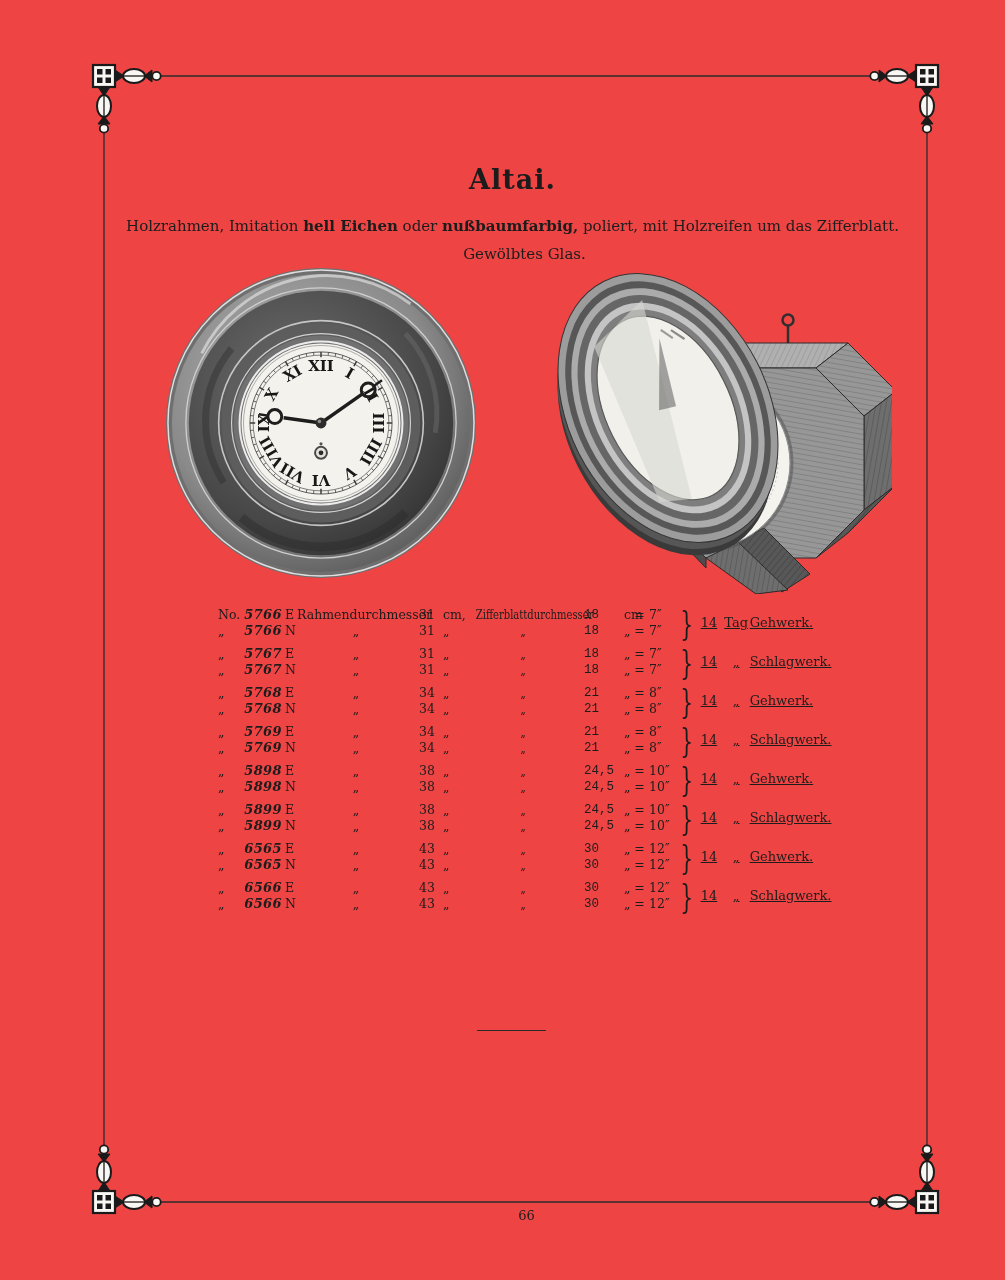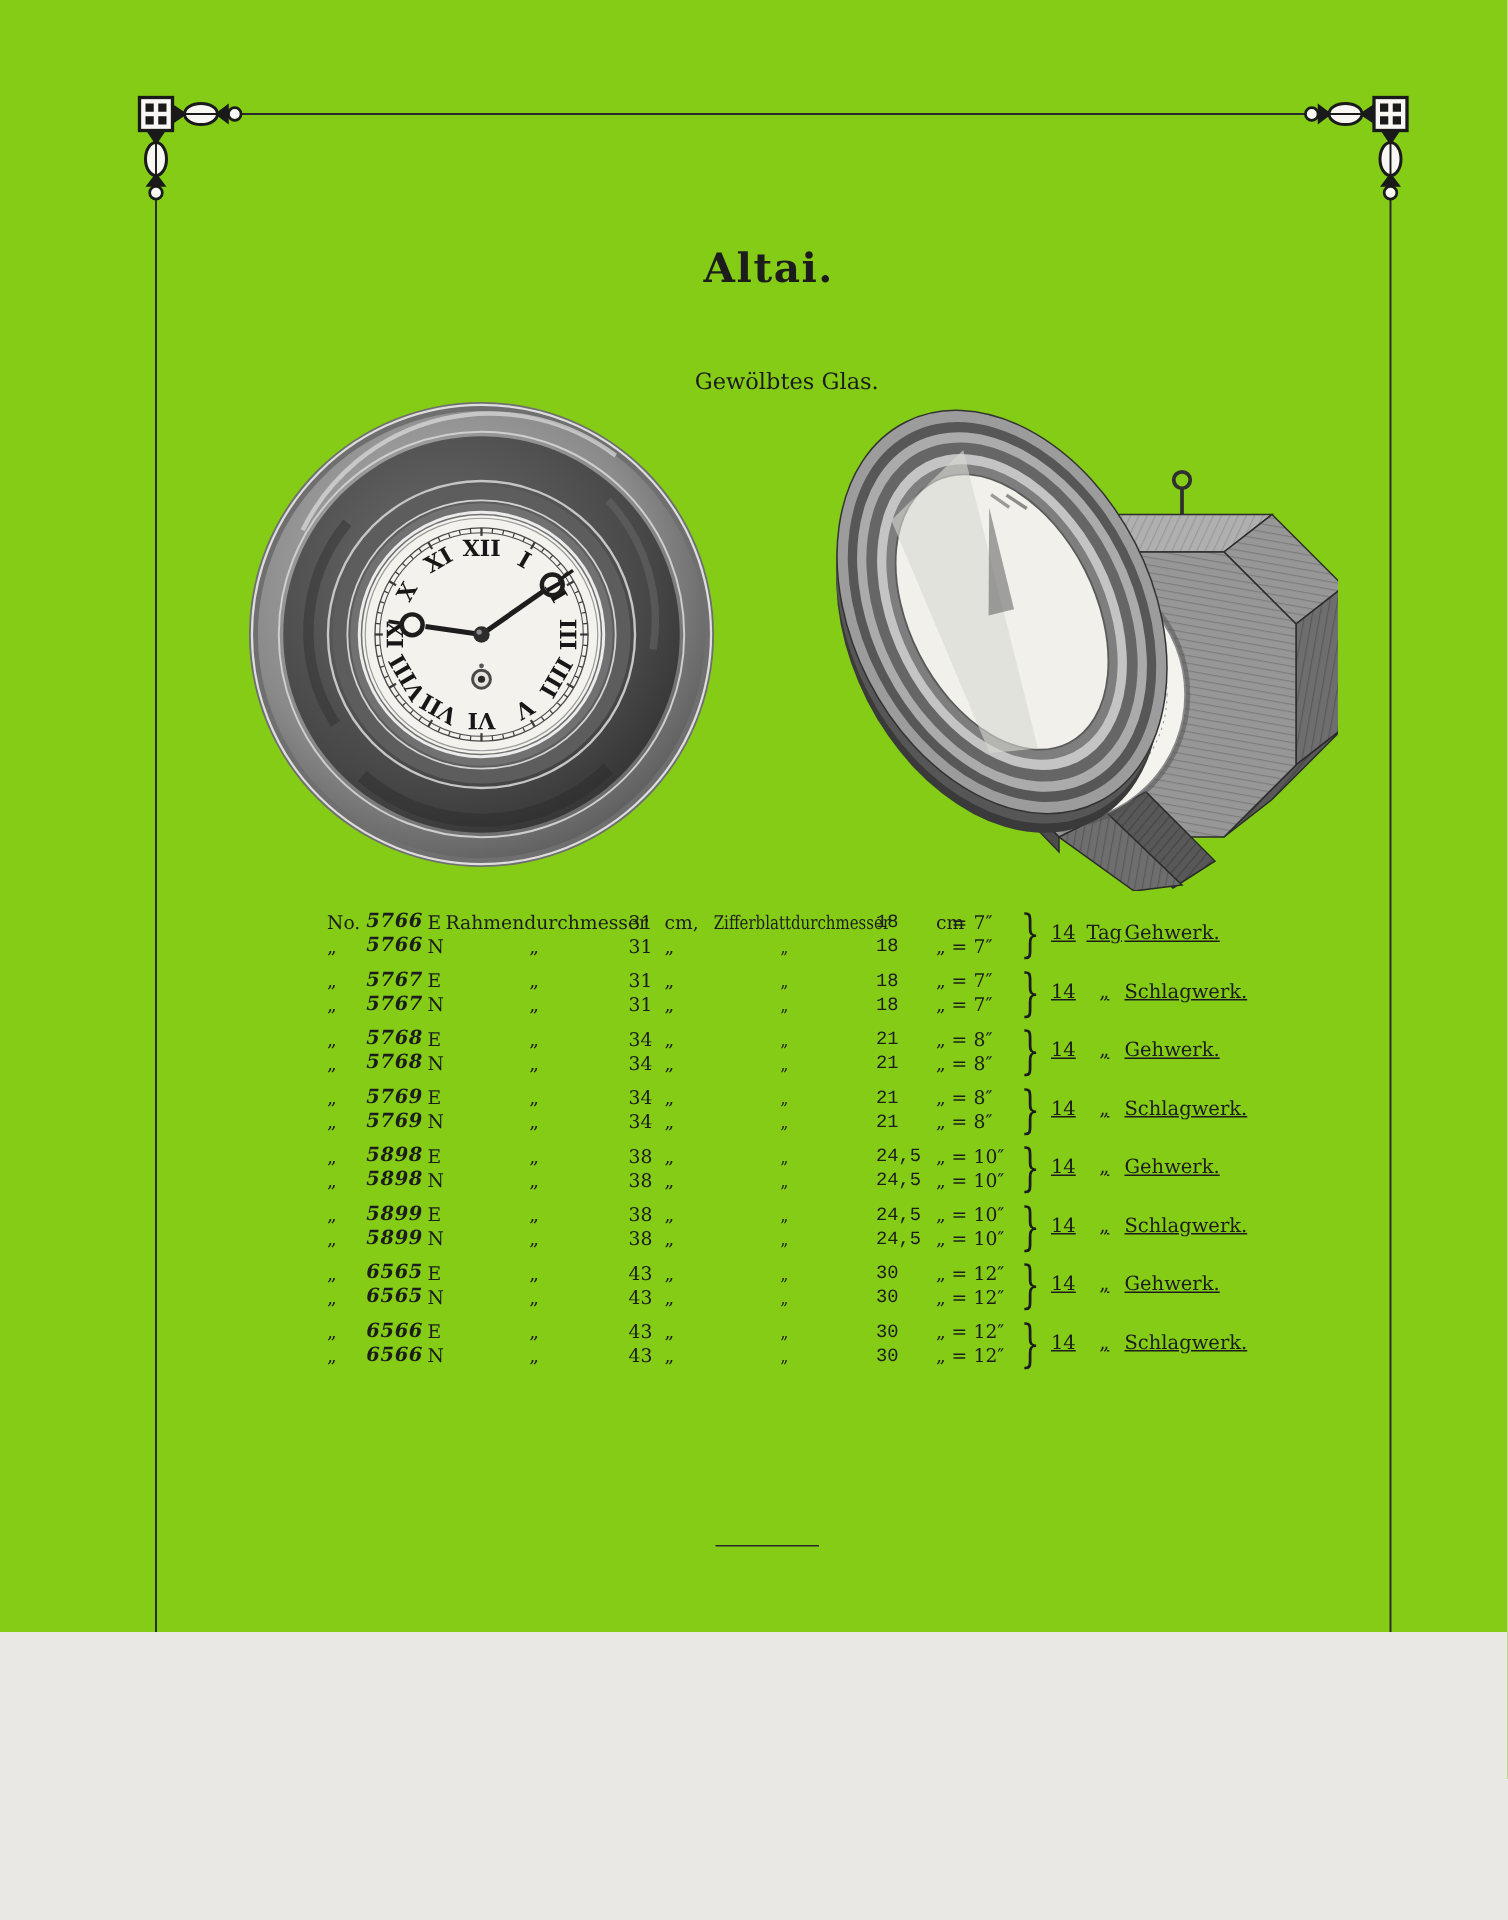--- a/index.html
+++ b/index.html
@@ -1,16 +1,16 @@
 <!DOCTYPE html>
 <html><head>
 <meta charset="utf-8">
 <style>
   html,body{margin:0;padding:0;background:#e9e8e4;}
-  .page{position:relative;width:1005px;height:1088px;background:#84cc16;overflow:hidden;
+  .page{position:relative;width:1005px;height:1280px;background:#ef4444;overflow:hidden;
         font-family:"DejaVu Serif", serif;color:#1c1c1c;}
   .abs{position:absolute;}
   
   .title{left:20px;top:146px;width:985px;text-align:center;font-size:27px;font-weight:bold;letter-spacing:1px;}
   .desc{left:20px;top:202px;width:985px;text-align:center;font-size:15px;}
   .desc b{font-weight:bold;}
   .desc2{left:32px;top:230px;width:985px;text-align:center;font-size:15px;}
   
   .fig-front{left:162px;top:264px;}
   .fig-back{left:556px;top:258px;}
@@ -73,20 +73,21 @@
       <line x1="104" y1="133" x2="104" y2="1145"></line>
       <line x1="927" y1="133" x2="927" y2="1145"></line>
     </g>
     <use href="#corner-orn" transform="translate(104,76)"></use>
     <use href="#corner-orn" transform="translate(927,76) scale(-1,1)"></use>
     <use href="#corner-orn" transform="translate(104,1202) scale(1,-1)"></use>
     <use href="#corner-orn" transform="translate(927,1202) scale(-1,-1)"></use>
   </svg>
 
   <h1 class="abs title">Altai.</h1>
+  <p class="abs desc"><span>Holzrahmen, Imitation </span><b>hell Eichen</b><span> oder </span><b>nußbaumfarbig,</b><span> poliert, mit Holzreifen um das Zifferblatt.</span></p>
   <p class="abs desc2">Gewölbtes Glas.</p>
 
   <svg class="abs fig-front" width="318" height="318" viewBox="0 0 320 320">
     <defs>
       <radialGradient id="rimG" cx="42%" cy="38%" r="65%">
         <stop offset="0%" stop-color="#b9b9b9"></stop>
           <stop offset="70%" stop-color="#8a8a8a"></stop>
           <stop offset="100%" stop-color="#5f5f5f"></stop>
       </radialGradient>
       <radialGradient id="coveG" cx="40%" cy="36%" r="70%">

